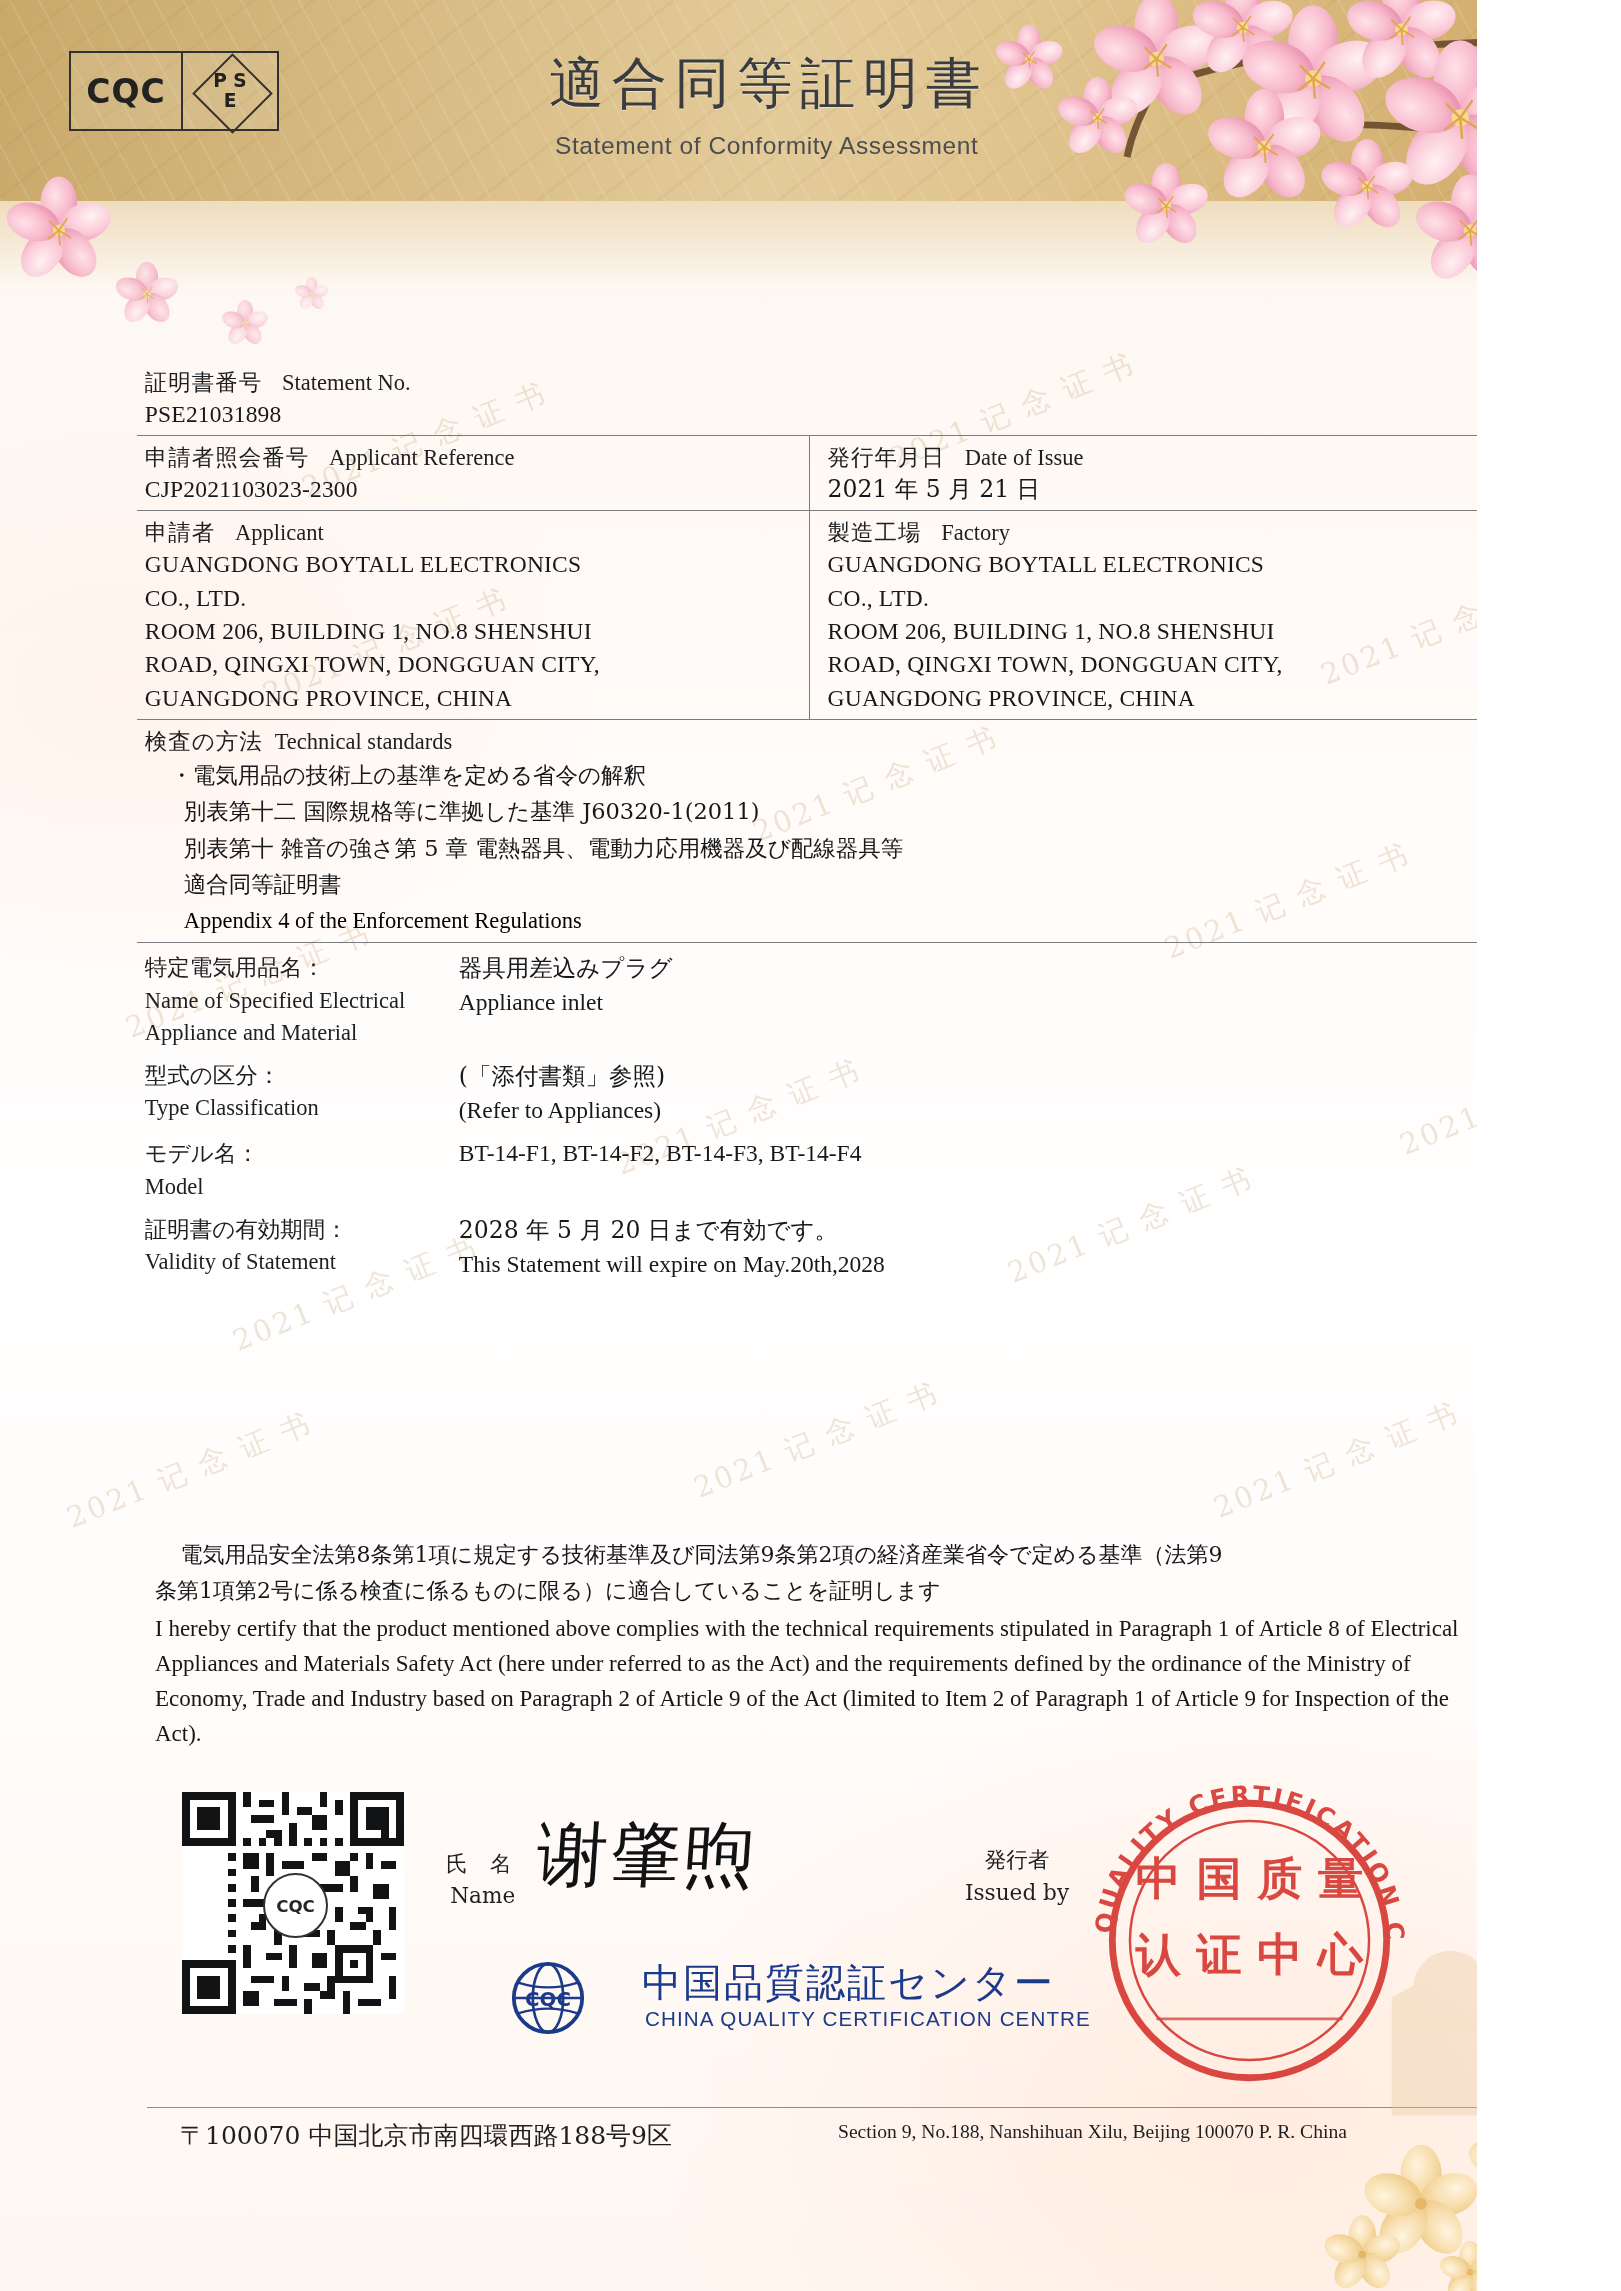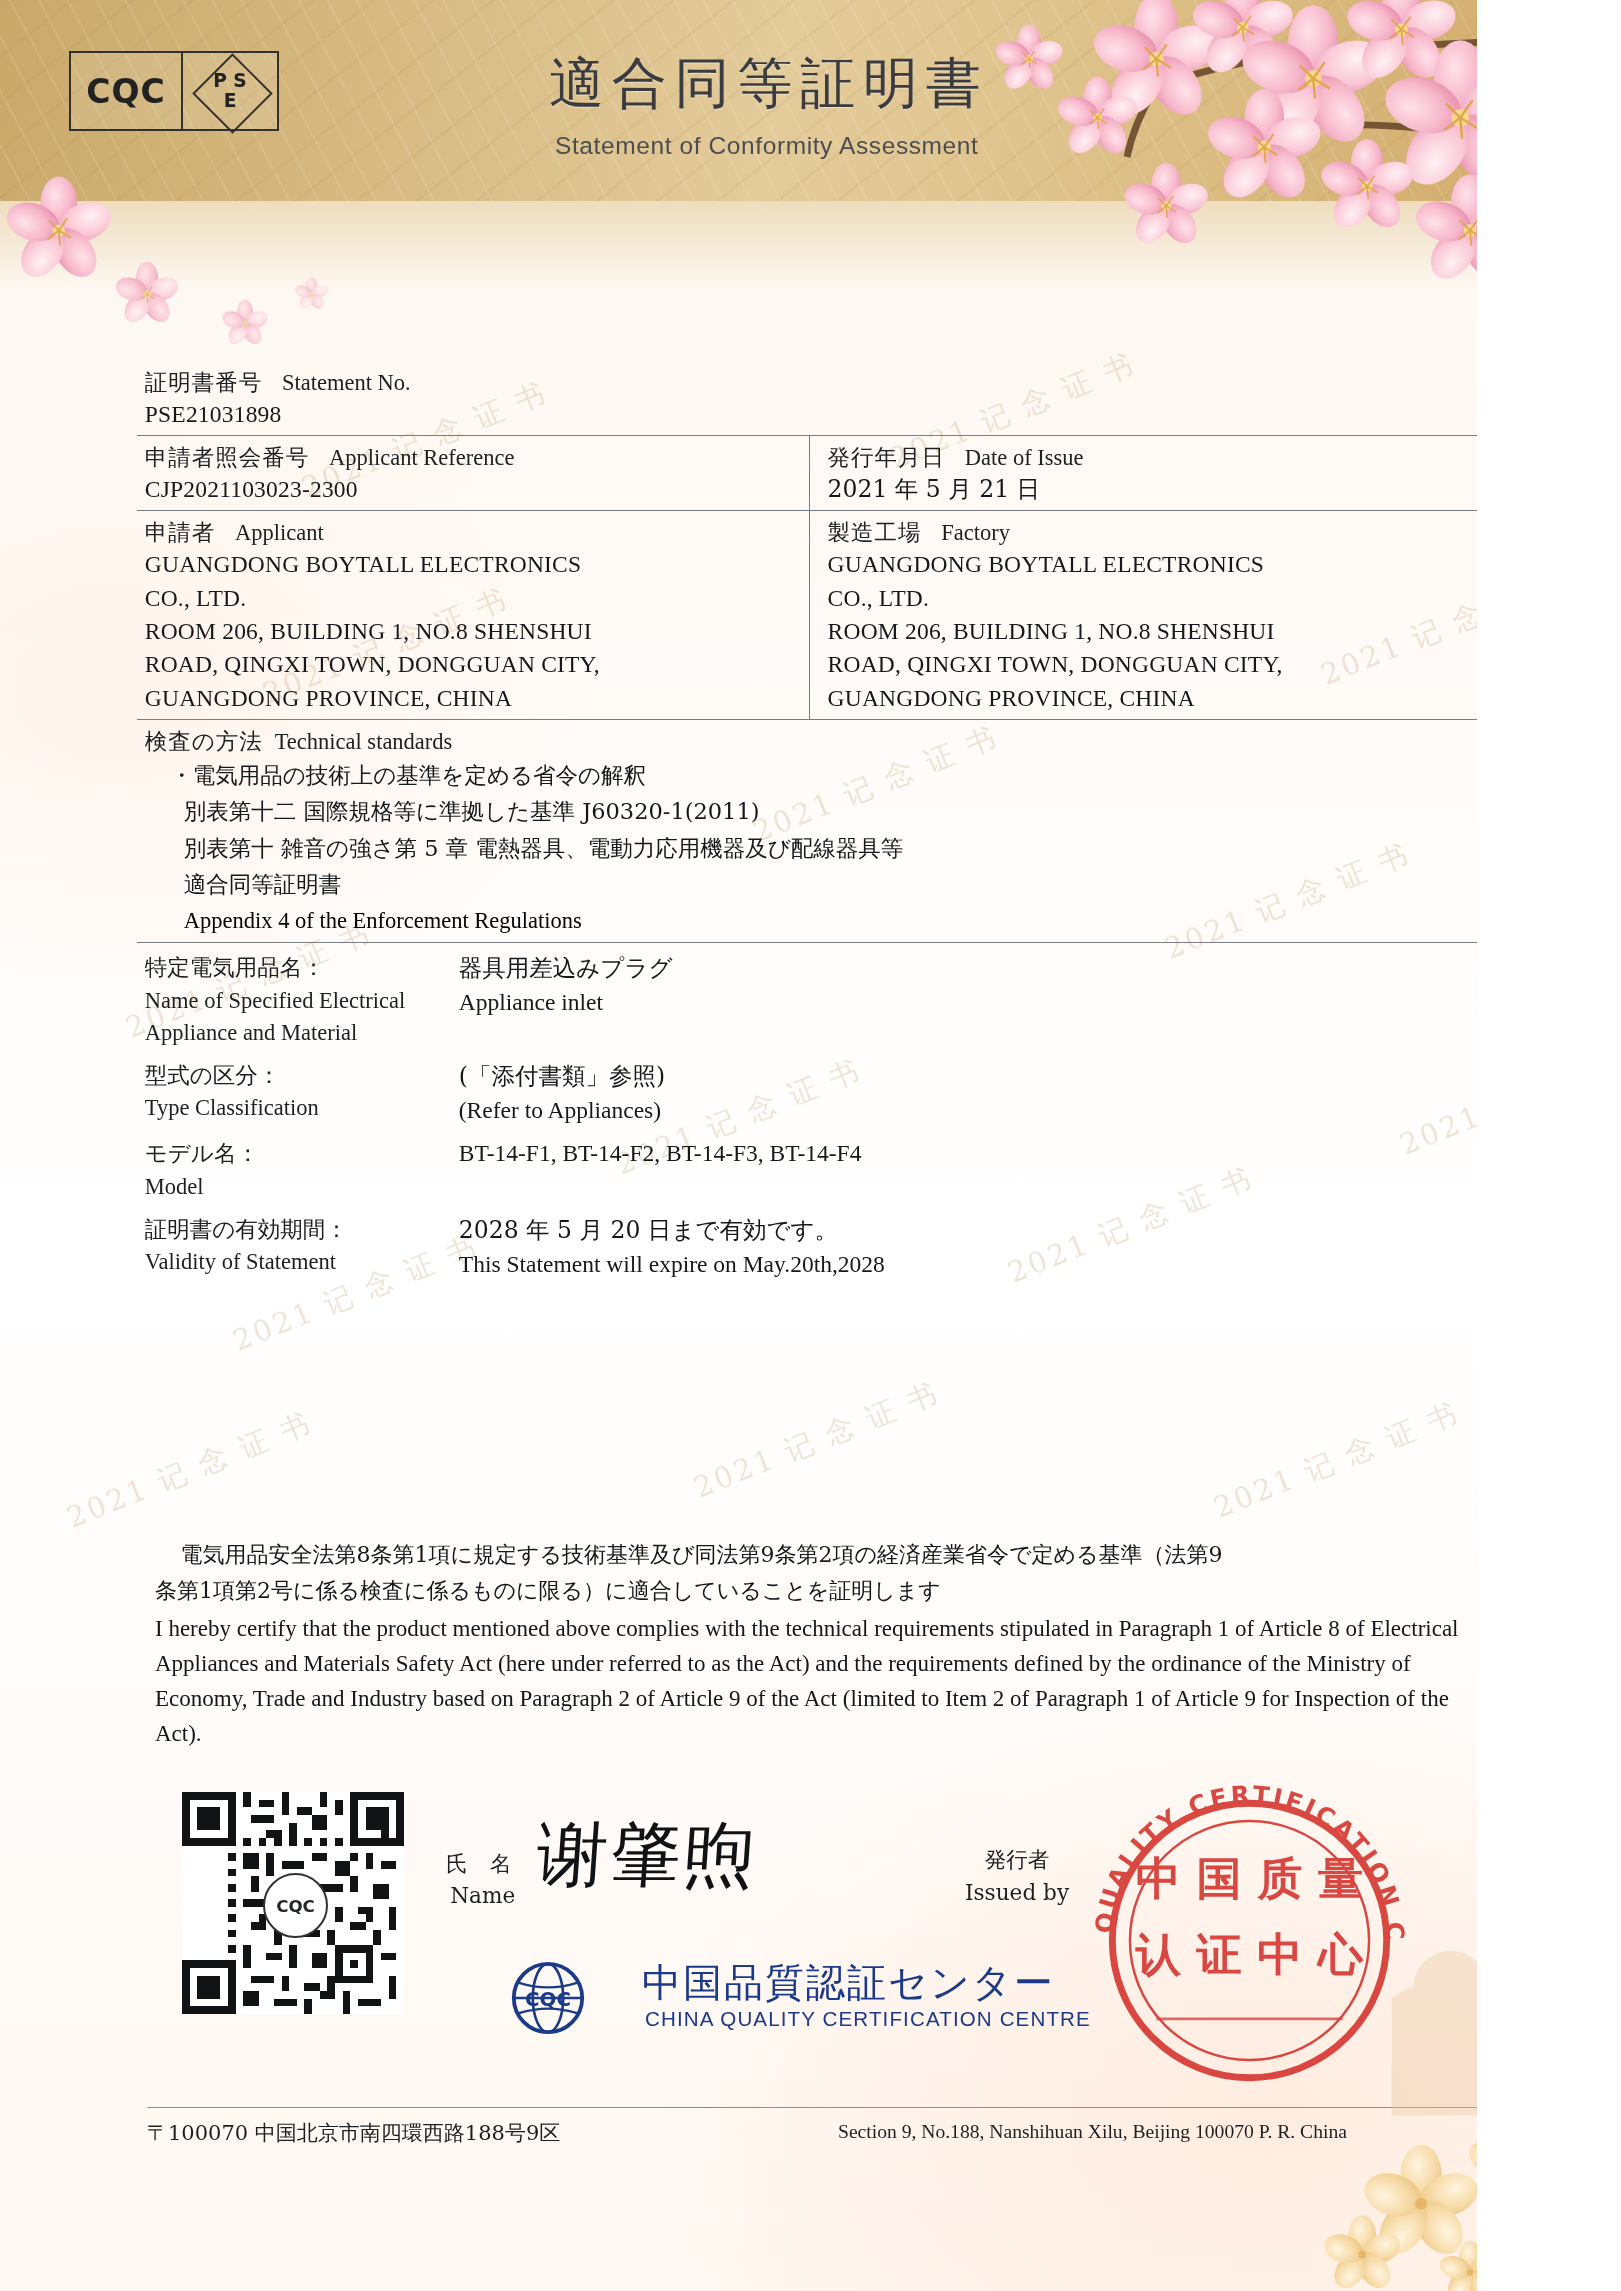--- a/index.html
+++ b/index.html
@@ -294,23 +294,23 @@
 
   
   .footer-rule {
     position: absolute;
     left: 147px; top: 2107px;
     width: 1333px;
     border-top: 1.5px solid #8b8e91;
   }
   .footer-left {
     position: absolute;
-    left: 147px; top: 2119px;
-    font-family: "DejaVu Serif", serif;
-    font-size: 21px;
+    left: 180px; top: 2119px;
+    font-family: "DejaVu Serif", serif;
+    font-size: 25px;
     color: #1d1f21;
   }
   .footer-right {
     position: absolute;
     left: 838px; top: 2121px;
     font-family: "Liberation Serif", serif;
     font-size: 19.6px;
     color: #1d1f21;
   }
 </style>

